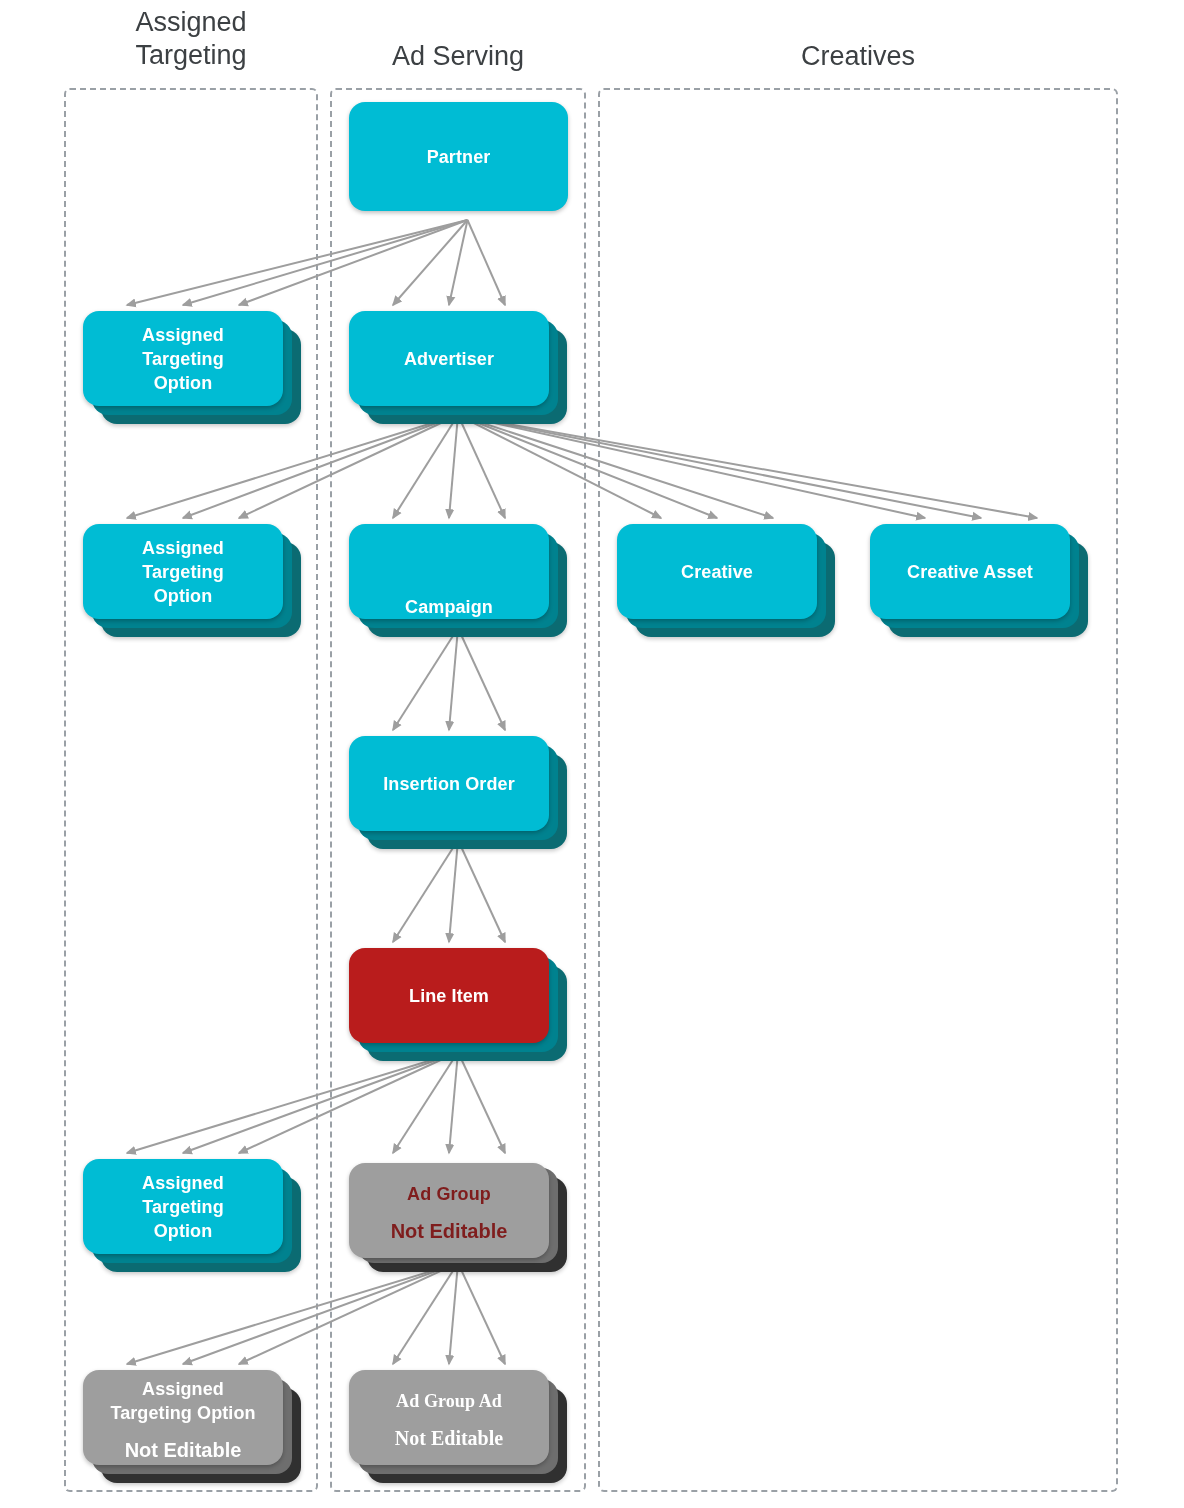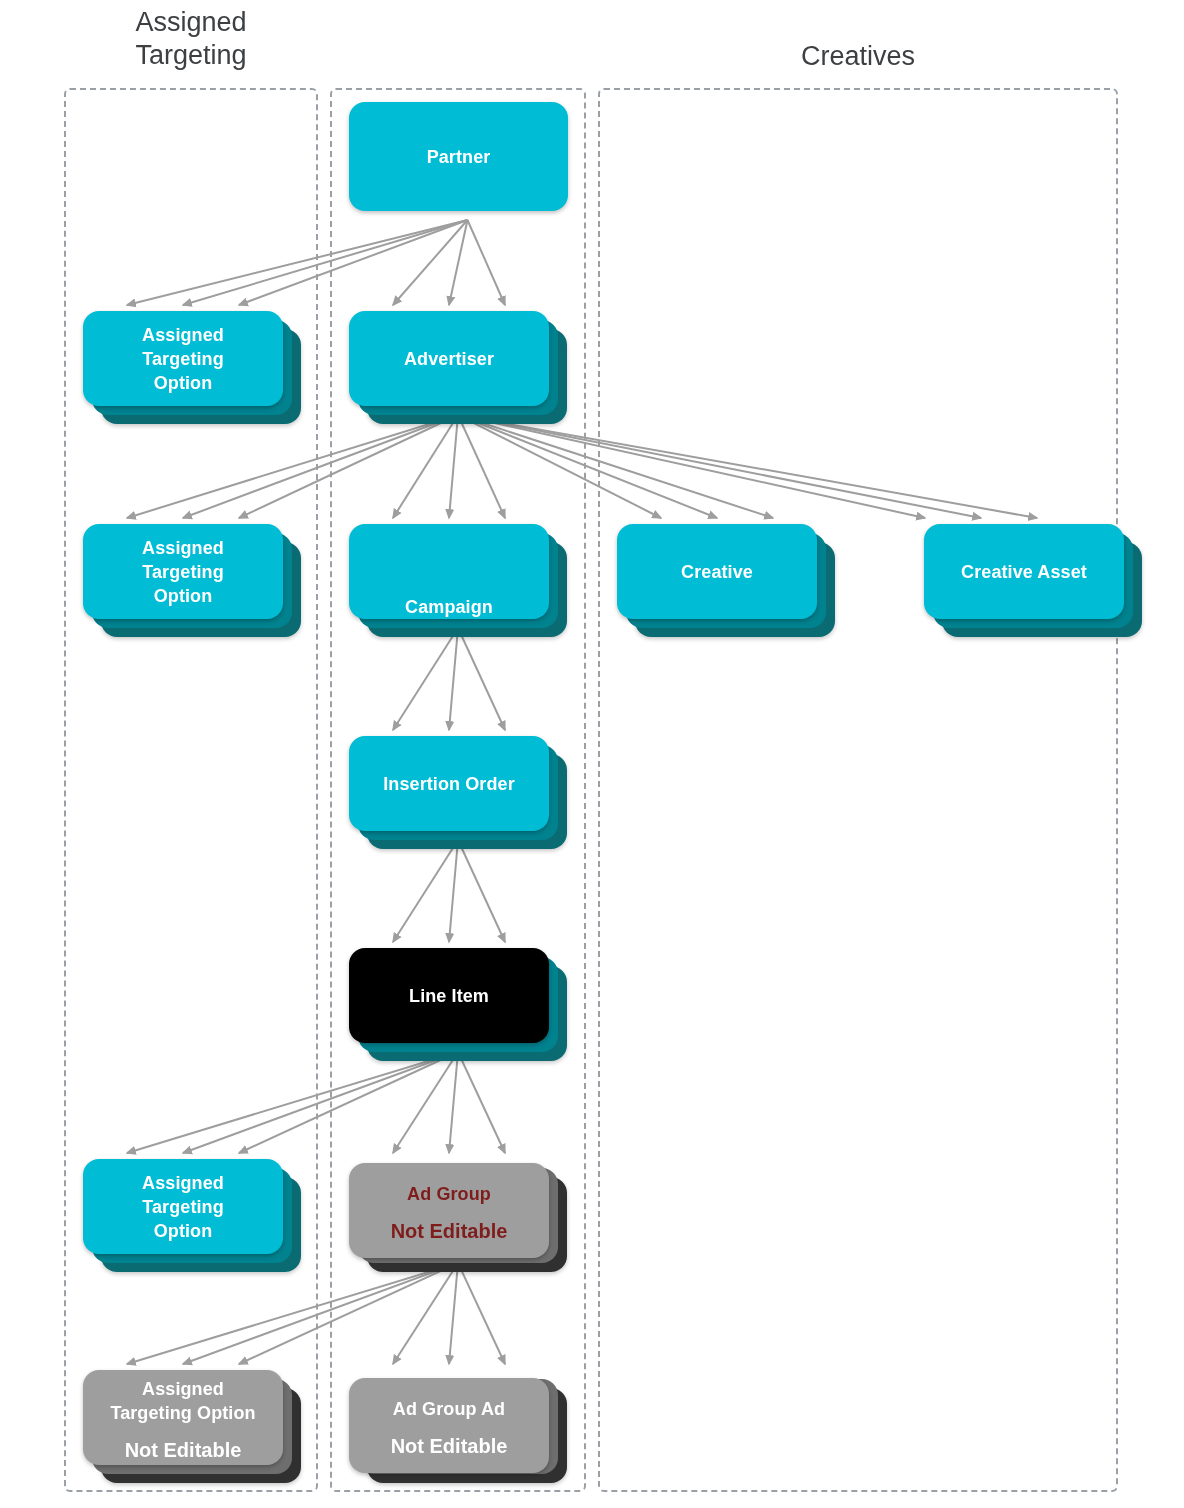--- a/index.html
+++ b/index.html
@@ -79,20 +79,21 @@
     margin-top: 16px;
   }
 </style>
 </head>
 <body>
 
 <div id="canvas">
 
   <div class="col-title" style="left: 64px; top: 6px; width: 254px; color: rgb(60, 64, 67);">Assigned
 Targeting</div>
+  <div class="col-title" style="left: 330px; top: 40px; width: 256px; color: rgb(60, 64, 67);">Ad Serving</div>
   <div class="col-title" style="left: 598px; top: 40px; width: 520px; color: rgb(60, 64, 67);">Creatives</div>
 
   <div class="group-box" style="left: 64px; top: 88px; width: 254px; height: 1404px; border-color: rgb(154, 160, 166);"></div>
   <div class="group-box" style="left: 330px; top: 88px; width: 256px; height: 1404px; border-color: rgb(154, 160, 166);"></div>
   <div class="group-box" style="left: 598px; top: 88px; width: 520px; height: 1404px; border-color: rgb(154, 160, 166);"></div>
 
   <svg id="arrows" viewBox="0 0 1184 1508">
       <defs>
         <marker id="arrowhead" viewBox="0 0 10 10" refX="8.5" refY="5" markerWidth="5.2" markerHeight="5.2" orient="auto-start-reverse">
           <path d="M 0 0.6 L 10 5 L 0 9.4 z" fill="#9e9e9e"></path>
@@ -174,38 +175,38 @@
           <div class="node-label">Campaign</div>
         </div>
       </div>
       <div class="node" style="left: 617px; top: 524px; width: 218px; height: 113px;">
         <div class="card back2" style="left: 18px; top: 18px; width: 200px; height: 95px; background: rgb(11, 107, 114); box-shadow: rgba(0, 0, 0, 0.22) 0px 2px 4px;"></div>
         <div class="card back1" style="left: 9px; top: 9px; width: 200px; height: 95px; background: rgb(0, 130, 143);"></div>
         <div class="card front" style="left: 0px; top: 0px; width: 200px; height: 95px; background: rgb(0, 188, 212); color: rgb(255, 255, 255); justify-content: center;">
           <div class="node-label">Creative</div>
         </div>
       </div>
-      <div class="node" style="left: 924px; top: 524px; width: 218px; height: 113px;">
+      <div class="node" style="left: 870px; top: 524px; width: 218px; height: 113px;">
         <div class="card back2" style="left: 18px; top: 18px; width: 200px; height: 95px; background: rgb(11, 107, 114); box-shadow: rgba(0, 0, 0, 0.22) 0px 2px 4px;"></div>
         <div class="card back1" style="left: 9px; top: 9px; width: 200px; height: 95px; background: rgb(0, 130, 143);"></div>
         <div class="card front" style="left: 0px; top: 0px; width: 200px; height: 95px; background: rgb(0, 188, 212); color: rgb(255, 255, 255);">
           <div class="node-label">Creative Asset</div>
         </div>
       </div>
       <div class="node" style="left: 349px; top: 736px; width: 218px; height: 113px;">
         <div class="card back2" style="left: 18px; top: 18px; width: 200px; height: 95px; background: rgb(11, 107, 114); box-shadow: rgba(0, 0, 0, 0.22) 0px 2px 4px;"></div>
         <div class="card back1" style="left: 9px; top: 9px; width: 200px; height: 95px; background: rgb(0, 130, 143);"></div>
         <div class="card front" style="left: 0px; top: 0px; width: 200px; height: 95px; background: rgb(0, 188, 212); color: rgb(255, 255, 255);">
           <div class="node-label">Insertion Order</div>
         </div>
       </div>
       <div class="node" style="left: 349px; top: 948px; width: 218px; height: 113px;">
         <div class="card back2" style="left: 18px; top: 18px; width: 200px; height: 95px; background: rgb(11, 107, 114); box-shadow: rgba(0, 0, 0, 0.22) 0px 2px 4px;"></div>
         <div class="card back1" style="left: 9px; top: 9px; width: 200px; height: 95px; background: rgb(0, 130, 143);"></div>
-        <div class="card front" style="left: 0px; top: 0px; width: 200px; height: 95px; background: #000000; color: rgb(255, 255, 255);">
+        <div class="card front" style="left: 0px; top: 0px; width: 200px; height: 95px; background: #b91c1c; color: rgb(255, 255, 255);">
           <div class="node-label">Line Item</div>
         </div>
       </div>
       <div class="node" style="left: 83px; top: 1159px; width: 218px; height: 113px;">
         <div class="card back2" style="left: 18px; top: 18px; width: 200px; height: 95px; background: rgb(11, 107, 114); box-shadow: rgba(0, 0, 0, 0.22) 0px 2px 4px;"></div>
         <div class="card back1" style="left: 9px; top: 9px; width: 200px; height: 95px; background: rgb(0, 130, 143);"></div>
         <div class="card front" style="left: 0px; top: 0px; width: 200px; height: 95px; background: rgb(0, 188, 212); color: rgb(255, 255, 255);">
           <div class="node-label">Assigned
 Targeting
 Option</div>
@@ -224,20 +225,20 @@
         <div class="card back1" style="left: 9px; top: 9px; width: 200px; height: 95px; background: rgb(110, 110, 110);"></div>
         <div class="card front" style="left: 0px; top: 0px; width: 200px; height: 95px; background: rgb(158, 158, 158); color: rgb(255, 255, 255);">
           <div class="node-label">Assigned
 Targeting Option</div>
           <div class="node-sub">Not Editable</div>
         </div>
       </div>
       <div class="node" style="left: 349px; top: 1370px; width: 218px; height: 113px;">
         <div class="card back2" style="left: 18px; top: 18px; width: 200px; height: 95px; background: rgb(48, 48, 48); box-shadow: rgba(0, 0, 0, 0.22) 0px 2px 4px;"></div>
         <div class="card back1" style="left: 9px; top: 9px; width: 200px; height: 95px; background: rgb(110, 110, 110);"></div>
-        <div class="card front" style="left: 0px; top: 8px; width: 200px; height: 95px; background: rgb(158, 158, 158); color: rgb(255, 255, 255);">
+        <div class="card front" style="left: 0px; top: 0px; width: 200px; height: 95px; background: rgb(158, 158, 158); color: rgb(255, 255, 255); font-family: Liberation Serif, serif;">
           <div class="node-label">Ad Group Ad</div>
           <div class="node-sub">Not Editable</div>
         </div>
       </div>
     </div>
 
 </div>
 
 </body></html>

